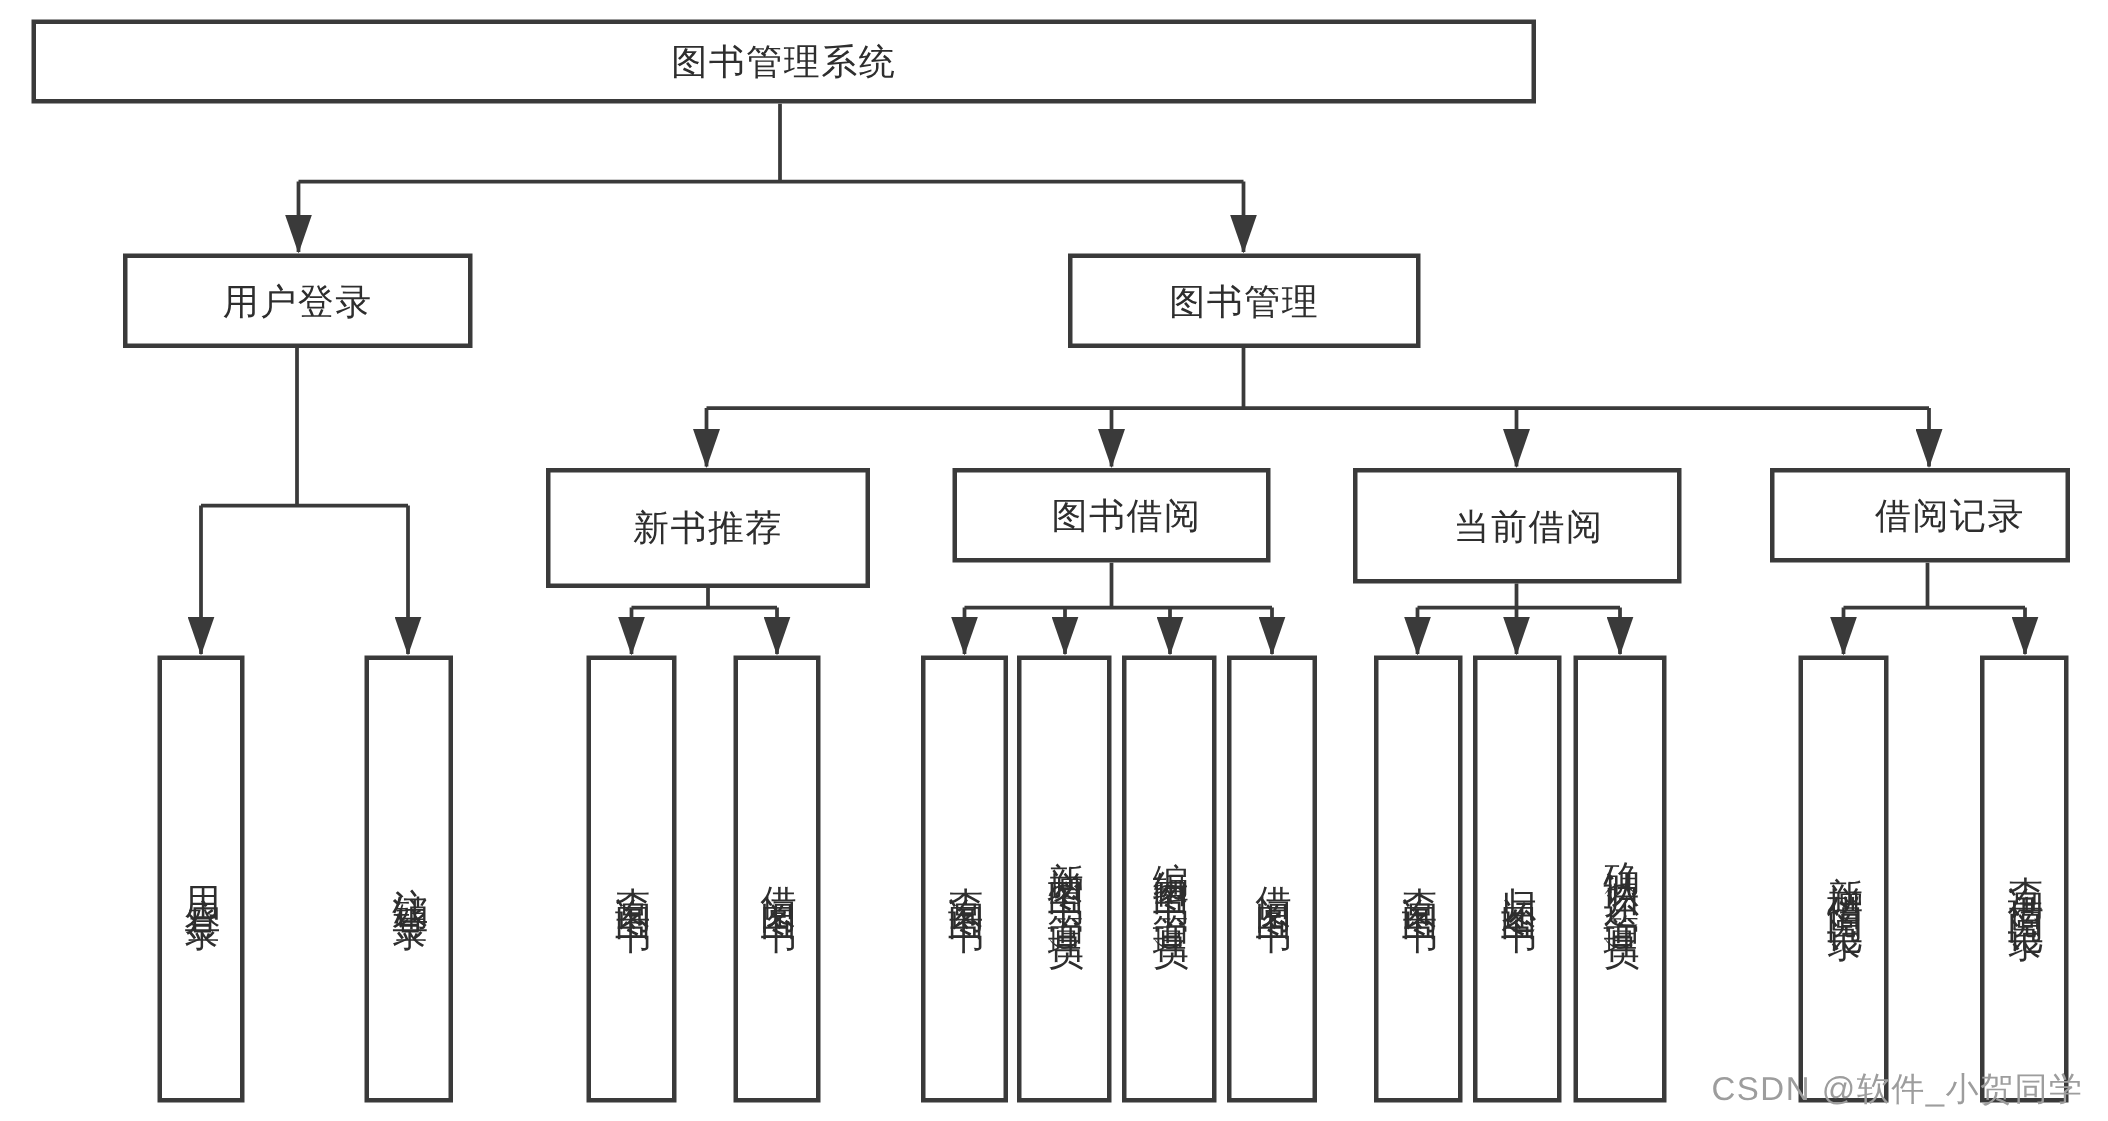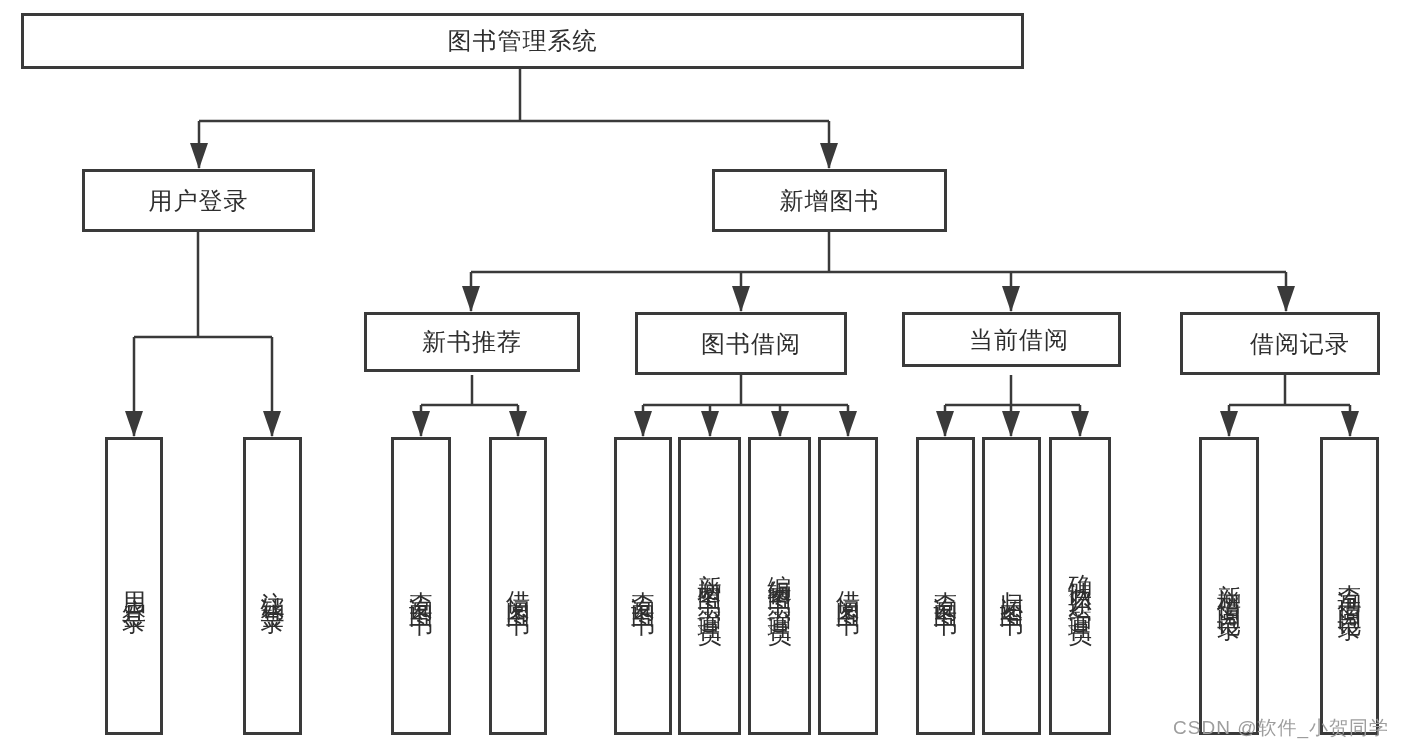--- a/index.html
+++ b/index.html
@@ -40,21 +40,21 @@
     font-size: 24px;
     letter-spacing: 7px;
     line-height: 1.0;
     white-space: nowrap;
   }
 
   .watermark {
     position: absolute;
     right: 16px;
     bottom: 6px;
-    font-size: 19px;
+    font-size: 22px;
     color: #9d9d9d;
     z-index: 5;
     letter-spacing: 1px;
   }
 </style>
 </head>
 <body>
 
 <div class="canvas">
 
@@ -104,25 +104,25 @@
       <path d="M1285 375 V405"></path>
       <path d="M1229 405 H1350"></path>
       <path d="M1229 405 V436" marker-end="url(#arw)"></path>
       <path d="M1350 405 V436" marker-end="url(#arw)"></path>
     </g>
   </svg>
 
   <div class="node h-node" style="left:21px; top:13px; width:1003px; height:56px;">图书管理系统</div>
 
   <div class="node h-node" style="left:82px; top:169px; width:233px; height:63px;">用户登录</div>
-  <div class="node h-node" style="left:712px; top:169px; width:235px; height:63px;">新增图书</div>
+  <div class="node h-node" style="left:712px; top:169px; width:235px; height:63px;">图书管理</div>
 
-  <div class="node h-node" style="left:364px; top:312px; width:216px; height:60px;">新书推荐</div>
+  <div class="node h-node" style="left:364px; top:312px; width:216px; height:80px;">新书推荐</div>
   <div class="node h-node" style="left:635px; top:312px; width:212px; height:63px;padding-left:20px;">图书借阅</div>
-  <div class="node h-node" style="left:902px; top:312px; width:219px; height:55px;padding-left:15px;">当前借阅</div>
+  <div class="node h-node" style="left:902px; top:312px; width:219px; height:77px;padding-left:15px;">当前借阅</div>
   <div class="node h-node" style="left:1180px; top:312px; width:200px; height:63px;padding-left:40px;">借阅记录</div>
 
   <div class="node v-node" style="left:105px; top:437px; width:58px; height:298px;">
     <span>用户登录</span>
   </div>
   <div class="node v-node" style="left:243px; top:437px; width:59px; height:298px;">
     <span>注销登录</span>
   </div>
 
   <div class="node v-node" style="left:391px; top:437px; width:60px; height:298px;">

